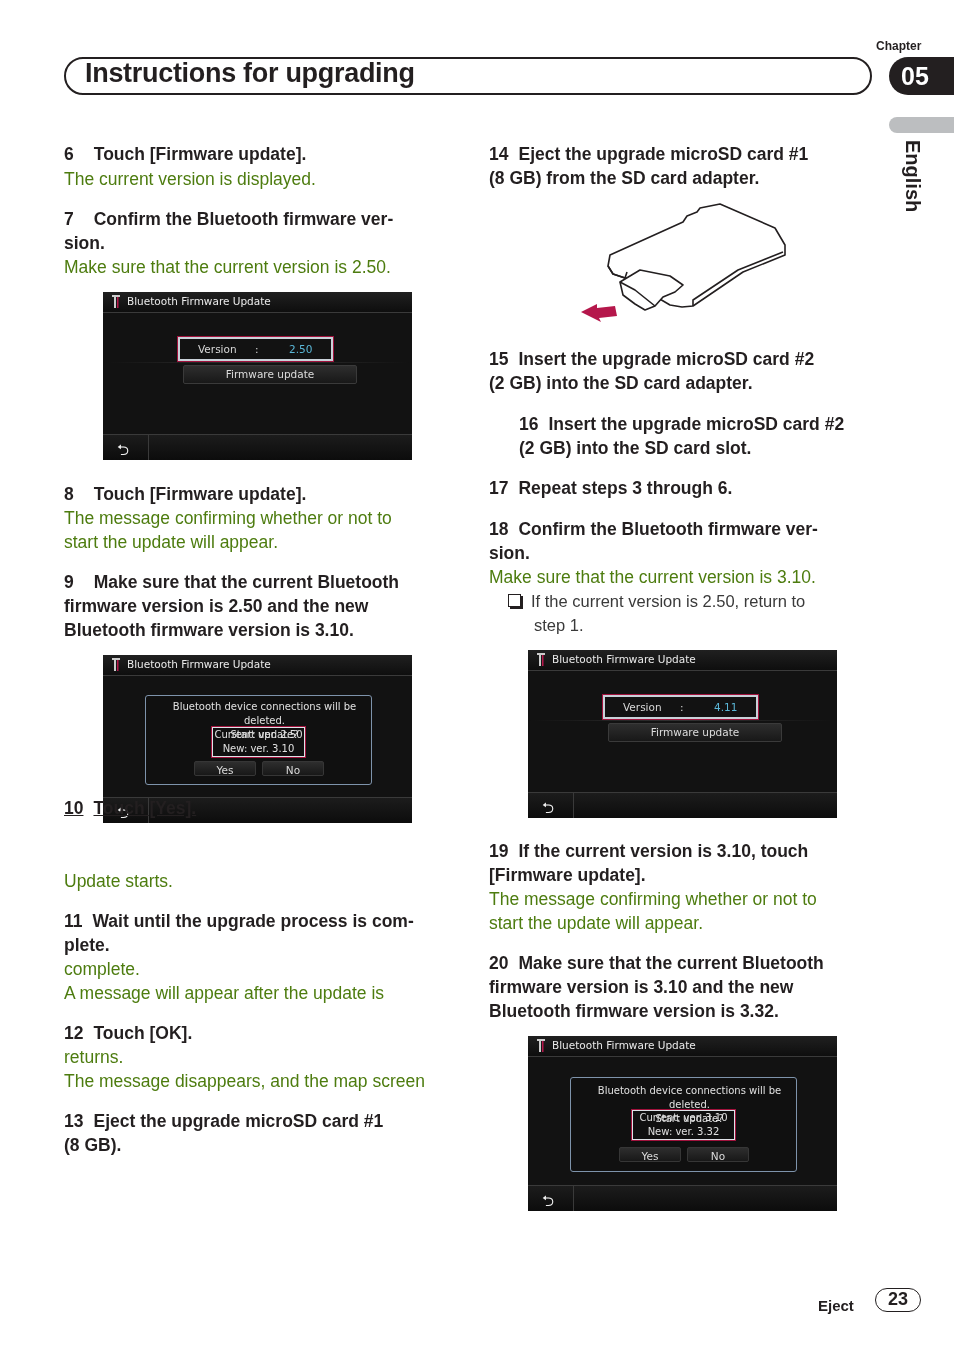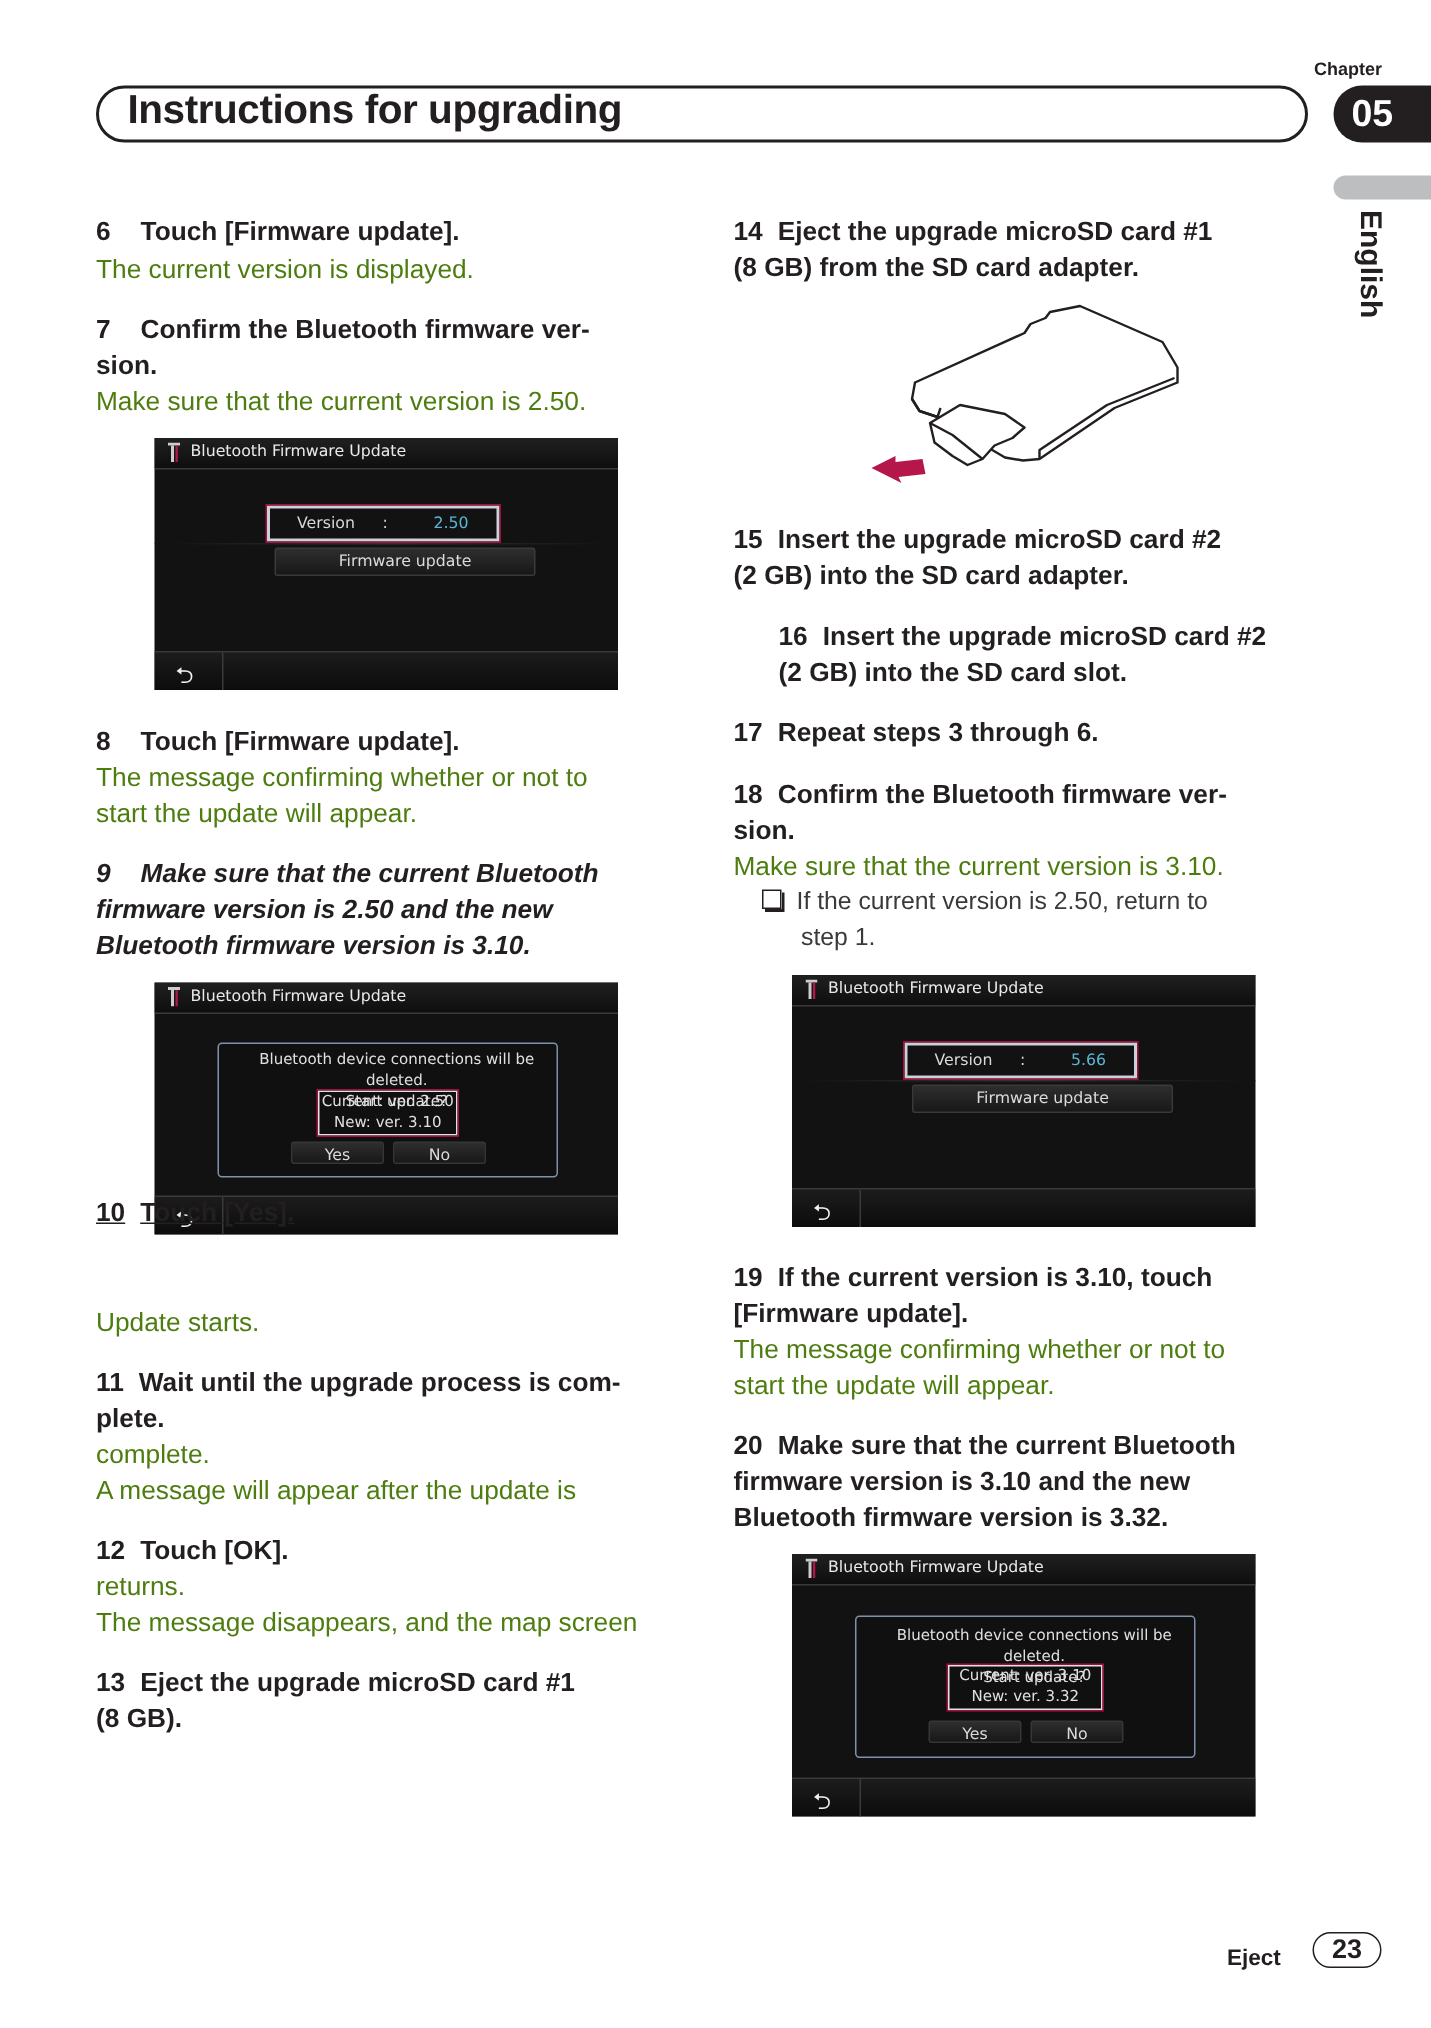--- a/index.html
+++ b/index.html
@@ -108,21 +108,21 @@
 </div>
 
 <div class="step" style="left:64px;top:482px;">
   <span>8</span><span style="display:inline-block;width:20px"></span><span>Touch [Firmware update].</span>
 </div>
 <div class="body" style="left:64px;top:506px;">
   <div>The message confirming whether or not to</div>
   <div>start the update will appear.</div>
 </div>
 
-<div class="step" style="left:64px;top:570px;font-style:italic;">
+<div class="step" style="left:64px;top:570px;">
   <div><span>9</span><span style="display:inline-block;width:20px"></span><span>Make sure that the current Bluetooth</span></div>
   <div>firmware version is 2.50 and the new</div>
   <div>Bluetooth firmware version is 3.10.</div>
 </div>
 
 <div class="screen" style="left:103px;top:655px;height:168px;">
   <div class="hdr">
     <svg class="ico" viewBox="0 0 8 13">
         <rect x="0" y="0" width="8" height="2" fill="#ccc"></rect>
         <rect x="2" y="2" width="2" height="11" fill="#ccc"></rect>
@@ -223,21 +223,21 @@
         <rect x="0" y="0" width="8" height="2" fill="#ccc"></rect>
         <rect x="2" y="2" width="2" height="11" fill="#ccc"></rect>
         <rect x="5" y="2" width="1.5" height="11" fill="#b5174b"></rect>
       </svg>
     <span class="t">Bluetooth Firmware Update</span>
   </div>
   <div class="hline" style="top:70px;"></div>
   <div class="ver-row" style="top:45px;">
     <span class="lbl">Version</span>
     <span class="col">:</span>
-    <span class="val">5.66</span>
+    <span class="val">4.11</span>
   </div>
   <div class="fw-btn" style="top:73px;">Firmware update</div>
   <div class="foot">
     <span class="back">⮌</span>
     <div class="sep"></div>
   </div>
 </div>
 
 <div class="step" style="left:489px;top:839px;">
   <div><span>19</span><span style="display:inline-block;width:10px"></span><span>If the current version is 3.10, touch</span></div>

